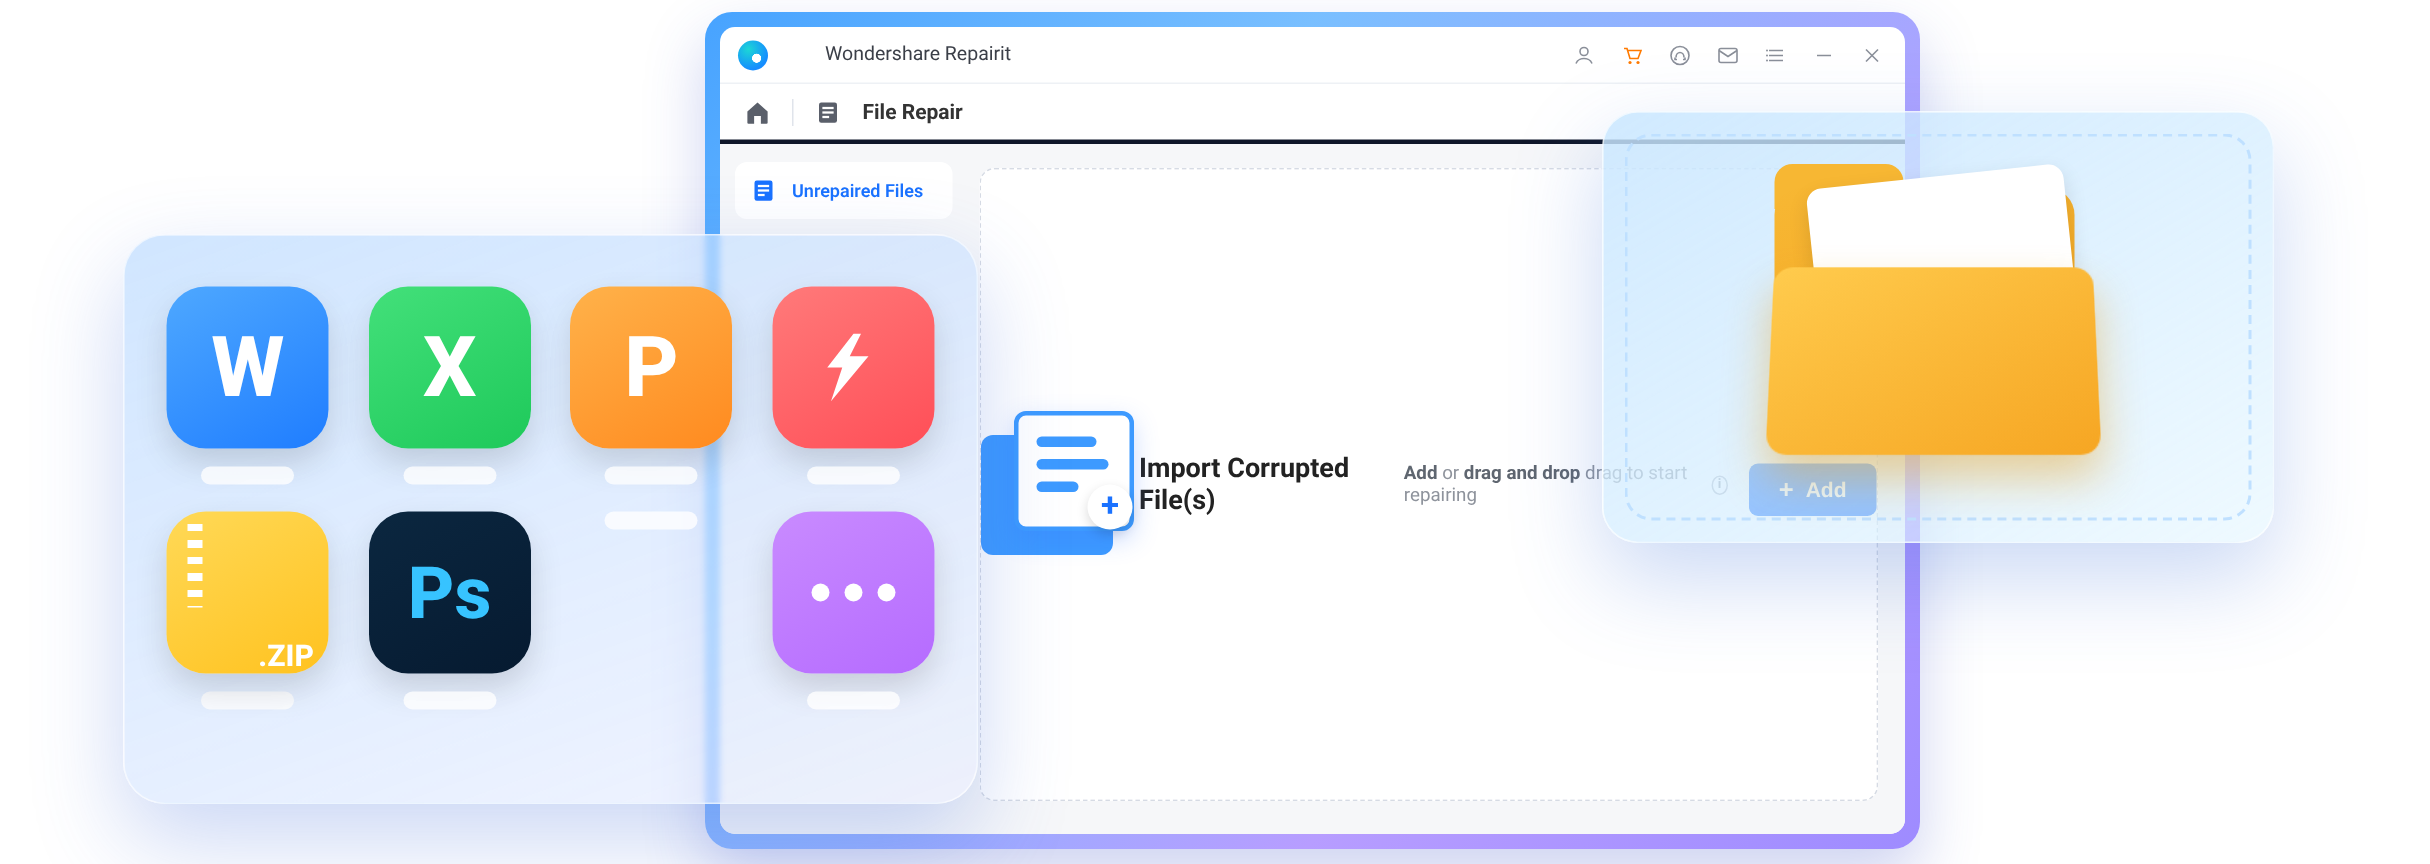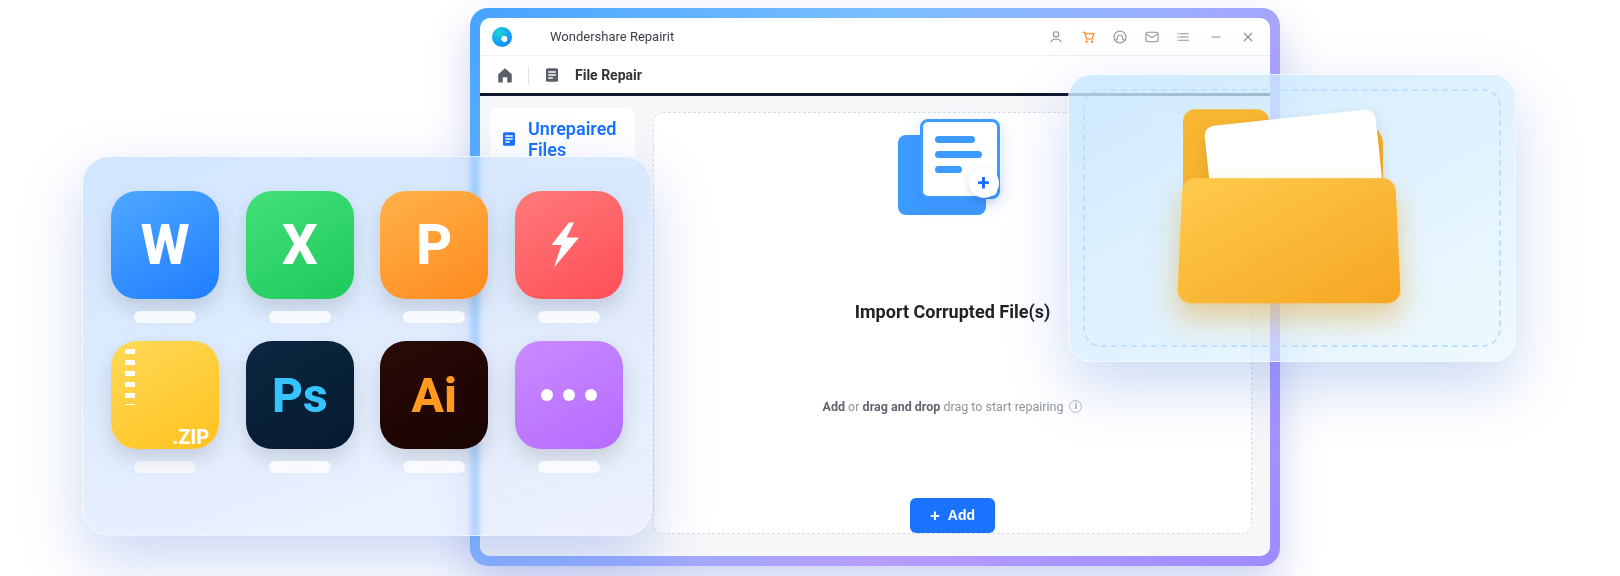--- a/index.html
+++ b/index.html
@@ -50,32 +50,32 @@
   .toolbar .sep { width:1px; height:18px; background:#e0e4eb; }
   .home-icon, .file-icon { width:18px; height:18px; color:#5a5f6a; cursor:pointer; }
   .home-icon svg, .file-icon svg { width:18px; height:18px; fill:currentColor; }
   .toolbar-title { font-size:14px; font-weight:700; color:#333; }
 
   .body { flex:1; display:flex; background:#f6f7f9; }
   .sidebar { width:165px; padding:12px 10px; }
   .side-item {
     display:flex; align-items:center; gap:10px;
     background:#fff; border-radius:8px; padding:10px 10px;
-    color:#1a72ff; font-size:18px; font-weight:600; cursor:pointer;
+    color:#1a72ff; font-size:12px; font-weight:600; cursor:pointer;
   }
   .side-item .doc-ic { width:18px; height:18px; }
   .side-item .doc-ic svg{ width:18px; height:18px; fill:#1a72ff;}
 
   .main {
     flex:1; padding:16px 18px 22px 8px;
   }
   .dropzone {
     width:100%; height:100%; background:#fff;
     border:1.5px dashed #d6dbe4; border-radius:10px;
-    display:flex; flex-direction:column; align-items:center; justify-content:space-between;
+    display:flex; flex-direction:row; align-items:center; justify-content:flex-start;
     gap:14px;
   }
   .import-icon { width:110px; height:110px; position:relative; }
   .import-back {
     position:absolute; left:0; top:22px; width:88px; height:80px;
     background:#3d9aff; border-radius:8px;
   }
   .import-front {
     position:absolute; left:22px; top:6px; width:80px; height:80px;
     background:#fff; border:3px solid #3d9aff; border-radius:8px;
@@ -336,23 +336,20 @@
         </div>
         <div class="cap"></div>
       </div>
       <div class="app-tile">
         <div class="tile t-ps">
             <span>Ps</span>
           </div>
         <div class="cap"></div>
       </div>
       <div class="app-tile">
-        <div class="tile t-ai">
-            <span>Ai</span>
-          </div>
         <div class="cap"></div>
       </div>
       <div class="app-tile">
         <div class="tile t-more">
           <div class="dots">
               <i></i>
               <i></i>
               <i></i>
             </div>
         </div>

